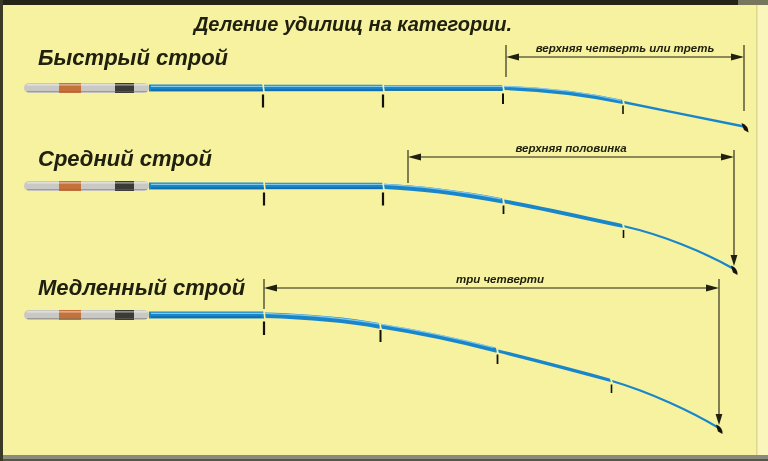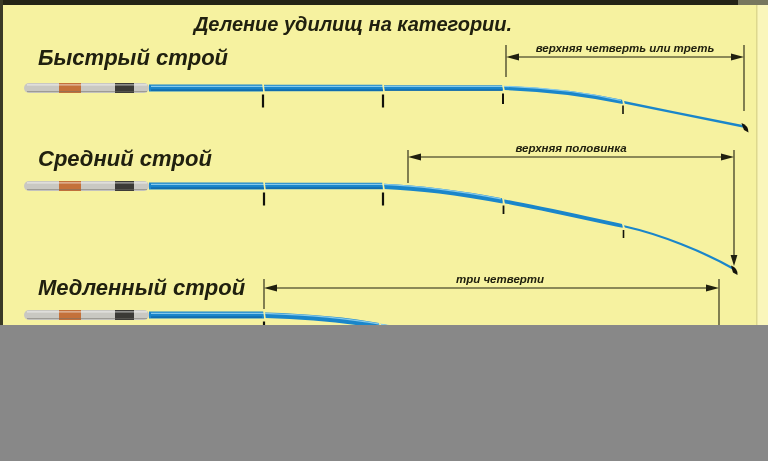--- a/index.html
+++ b/index.html
@@ -1,17 +1,17 @@
 <!DOCTYPE html>
 <html><head>
 <meta charset="utf-8">
 <style>
   html,body{margin:0;padding:0;background:#888;}
   #stage{
-    position:relative;width:768px;height:325px;margin:0 auto;
+    position:relative;width:768px;height:461px;margin:0 auto;
     background:#f6f2a0;overflow:hidden;
     font-family:"Liberation Sans",sans-serif;
   }
   svg{display:block}
   .ttl{font:italic 700 20px "Liberation Sans",sans-serif;fill:#20200f;}
   .lbl{font:italic 700 22px "Liberation Sans",sans-serif;fill:#20200f;}
   .ann{font:italic 700 11.5px "Liberation Sans",sans-serif;fill:#20200f;}
   .dim{stroke:#20200f;stroke-width:1.1;fill:none;}
   .dimhead{fill:#20200f;stroke:none;}
   .seg{stroke:#1a86ca;fill:none;stroke-linecap:butt;}

